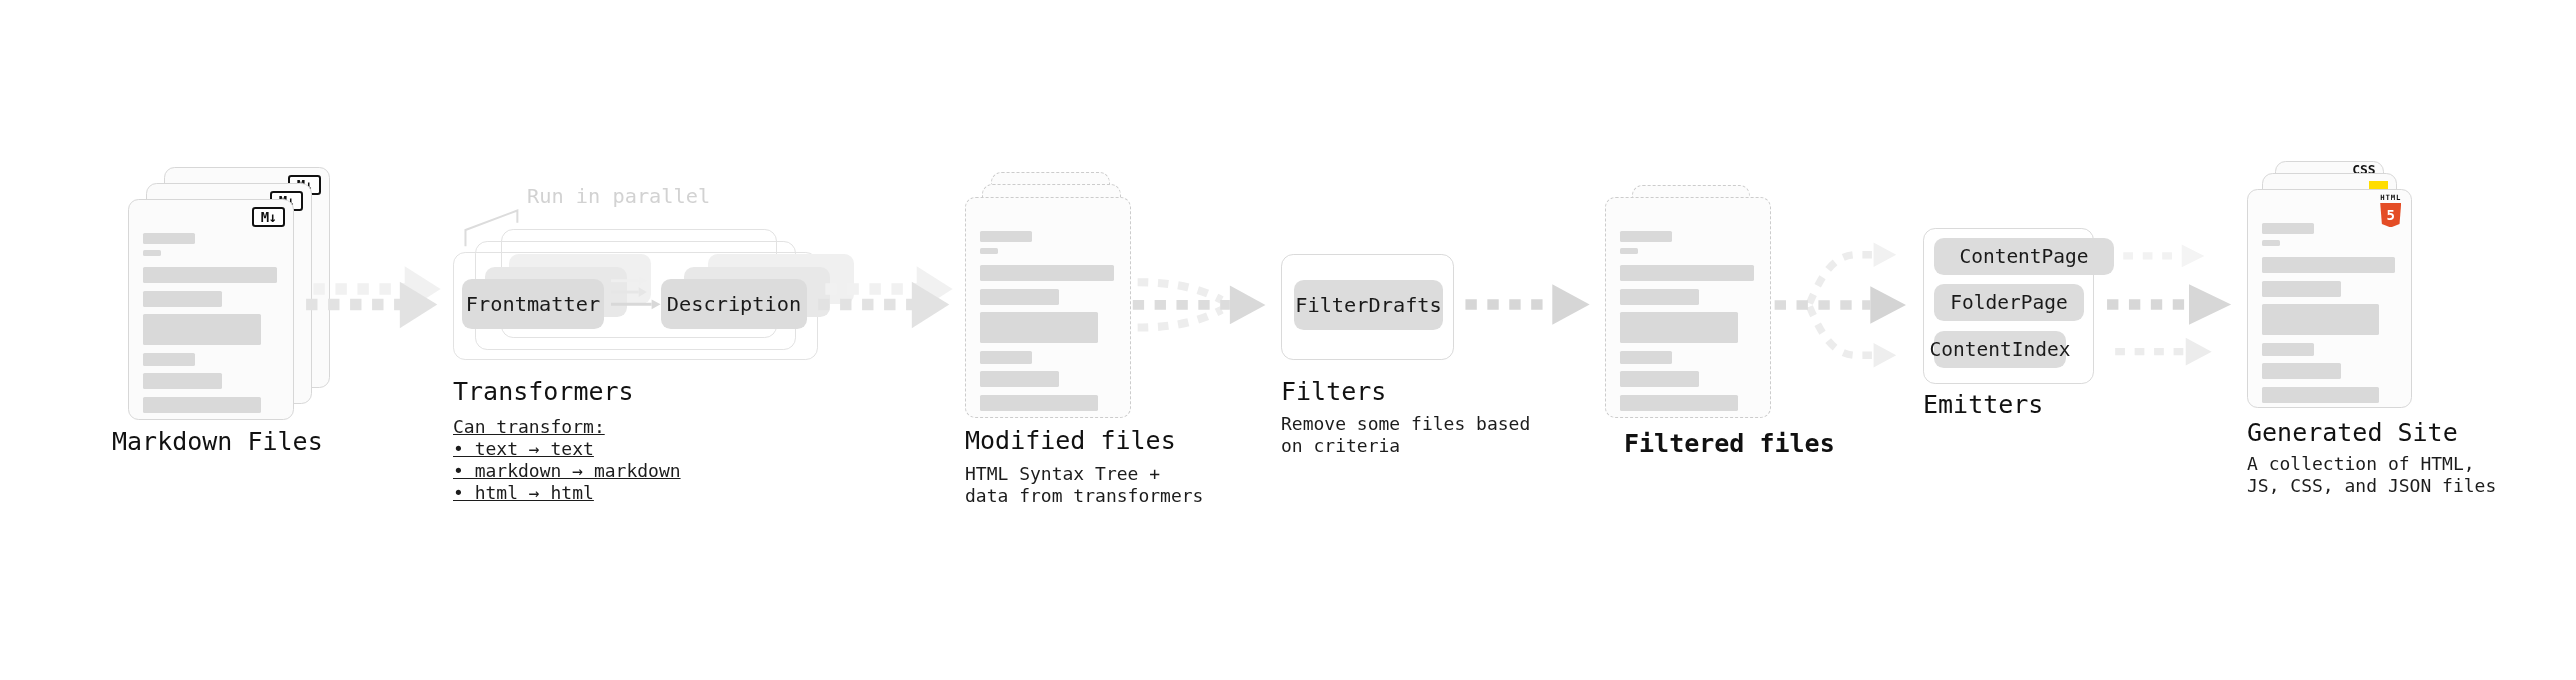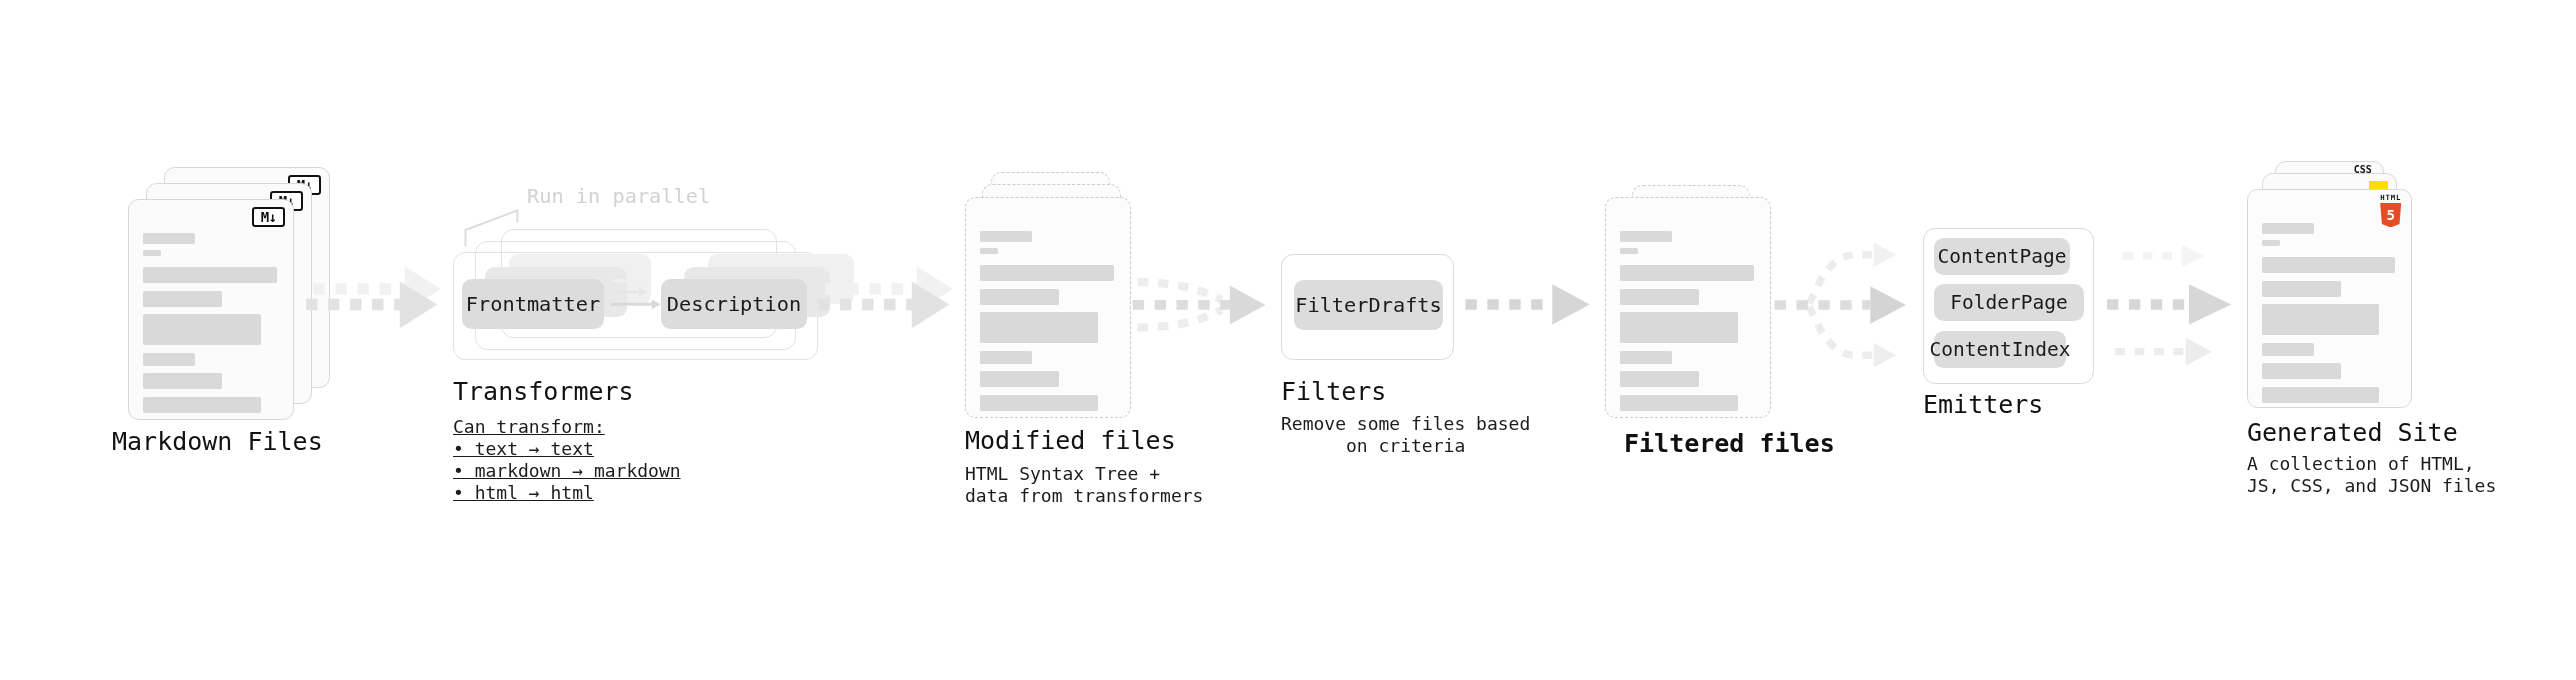--- a/index.html
+++ b/index.html
@@ -15,21 +15,21 @@
   .docbody{padding:33px 13px 0 14px;}
   .bar{background:#d9d9d9;border-radius:1.6px;}
 
   
   .md-badge{position:absolute;top:6.5px;right:8.1px;width:33px;height:20.3px;border:2.4px solid #111;
             border-radius:3.3px;background:#fff;box-sizing:border-box;display:flex;align-items:center;
             justify-content:center;font-size:14px;font-weight:bold;color:#111;letter-spacing:-0.8px;}
 
   
   .css-badge{position:absolute;top:4.1px;right:9.8px;width:21px;text-align:center;}
-  .css-badge .css-txt{font-size:10px;font-weight:bold;color:#111;line-height:7.3px;letter-spacing:0;}
+  .css-badge .css-txt{font-size:13px;font-weight:bold;color:#111;line-height:7.3px;letter-spacing:0;}
   .css-badge .css-bar{height:3.3px;width:18px;margin:0.8px auto 0;}
   .js-badge{position:absolute;top:7.3px;right:8.1px;width:18.7px;height:9.8px;}
   .html5-badge{position:absolute;top:4.1px;right:8.1px;width:24.4px;text-align:center;}
   .html5-badge .h5-txt{font-size:7.3px;font-weight:bold;color:#111;line-height:8.1px;letter-spacing:0.8px;}
   .html5-badge .h5-shield{width:21px;height:24.4px;margin:0.8px auto 0;background:#e44d26;
       clip-path:polygon(0 0,100% 0,92% 86%,50% 100%,8% 86%);display:flex;align-items:center;
       justify-content:center;color:#fff;font-weight:bold;font-size:14px;}
 
   
   .tbox{position:absolute;border:1.6px solid #e2e2e2;border-radius:12.2px;box-sizing:border-box;background:transparent;}
@@ -153,21 +153,21 @@
   <svg style="left:1131px;top:262px;" width="150" height="89" viewBox="0 0 185 110">
     <path d="M8,25 C55,25 85,33 112,47" fill="none" stroke="#ededed" stroke-width="10" stroke-dasharray="13 12"></path>
     <path d="M8,81 C55,81 85,73 112,59" fill="none" stroke="#ededed" stroke-width="10" stroke-dasharray="13 12"></path>
     <line x1="2" y1="53" x2="122" y2="53" stroke="#dcdcdc" stroke-width="12" stroke-dasharray="14 13"></line>
     <polygon points="122,29 122,77 166,53" fill="#d9d9d9"></polygon>
   </svg>
 
   <div class="outline-box" style="left:1281px;top:254px;width:173px;height:106px;"></div>
   <div class="node" style="left:1294px;top:280px;width:149px;height:50px;">FilterDrafts</div>
   <div class="stage-label" style="left:1281px;top:377px;">Filters</div>
-  <div class="caption" style="left:1281px;top:413px;text-align:center;">
+  <div class="caption" style="left:1281px;top:413px;">
     <div>Remove some files based</div>
     <div>on criteria</div>
   </div>
 
   <svg style="left:1463px;top:276px;" width="138" height="57" viewBox="0 0 170 70">
     <line x1="3" y1="35" x2="112" y2="35" stroke="#d6d6d6" stroke-width="13" stroke-dasharray="14 13"></line>
     <polygon points="110,10 110,60 156,35" fill="#d6d6d6"></polygon>
   </svg>
 
   <div class="tab" style="left:1632px;top:185px;width:118px;"></div>
@@ -188,21 +188,21 @@
   <svg style="left:1773px;top:240px;" width="150" height="130" viewBox="0 0 185 160">
     <path d="M45,78 C58,48 72,20 100,18 L122,18" fill="none" stroke="#ececec" stroke-width="9" stroke-dasharray="12 12"></path>
     <polygon points="124,3 124,33 152,18" fill="#f1f1f1"></polygon>
     <path d="M45,82 C58,112 72,140 100,142 L122,142" fill="none" stroke="#ececec" stroke-width="9" stroke-dasharray="12 12"></path>
     <polygon points="124,127 124,157 152,142" fill="#eeeeee"></polygon>
     <line x1="2" y1="80" x2="120" y2="80" stroke="#dcdcdc" stroke-width="12" stroke-dasharray="14 13"></line>
     <polygon points="120,57 120,103 164,80" fill="#d4d4d4"></polygon>
   </svg>
 
   <div class="outline-box" style="left:1923px;top:228px;width:171px;height:156px;"></div>
-  <div class="node" style="left:1934px;top:238px;width:136px;height:37px;font-size:19.5px;">ContentPage</div>
+  <div class="node" style="left:1934px;top:238px;width:180px;height:37px;font-size:19.5px;">ContentPage</div>
   <div class="node" style="left:1934px;top:284px;width:150px;height:37px;font-size:19.5px;">FolderPage</div>
   <div class="node" style="left:1934px;top:331px;width:132px;height:37px;font-size:19.5px;">ContentIndex</div>
   <div class="stage-label" style="left:1923px;top:390px;">Emitters</div>
 
   <svg style="left:2103px;top:246px;" width="146" height="118" viewBox="0 0 180 145">
     <line x1="25" y1="12" x2="95" y2="12" stroke="#f2f2f2" stroke-width="9" stroke-dasharray="12 12"></line>
     <polygon points="97,-2 97,26 125,12" fill="#f4f4f4"></polygon>
     <line x1="5" y1="72" x2="108" y2="72" stroke="#d7d7d7" stroke-width="13" stroke-dasharray="14 13"></line>
     <polygon points="106,47 106,97 158,72" fill="#d7d7d7"></polygon>
     <line x1="15" y1="130" x2="100" y2="130" stroke="#ececec" stroke-width="9" stroke-dasharray="12 12"></line>

